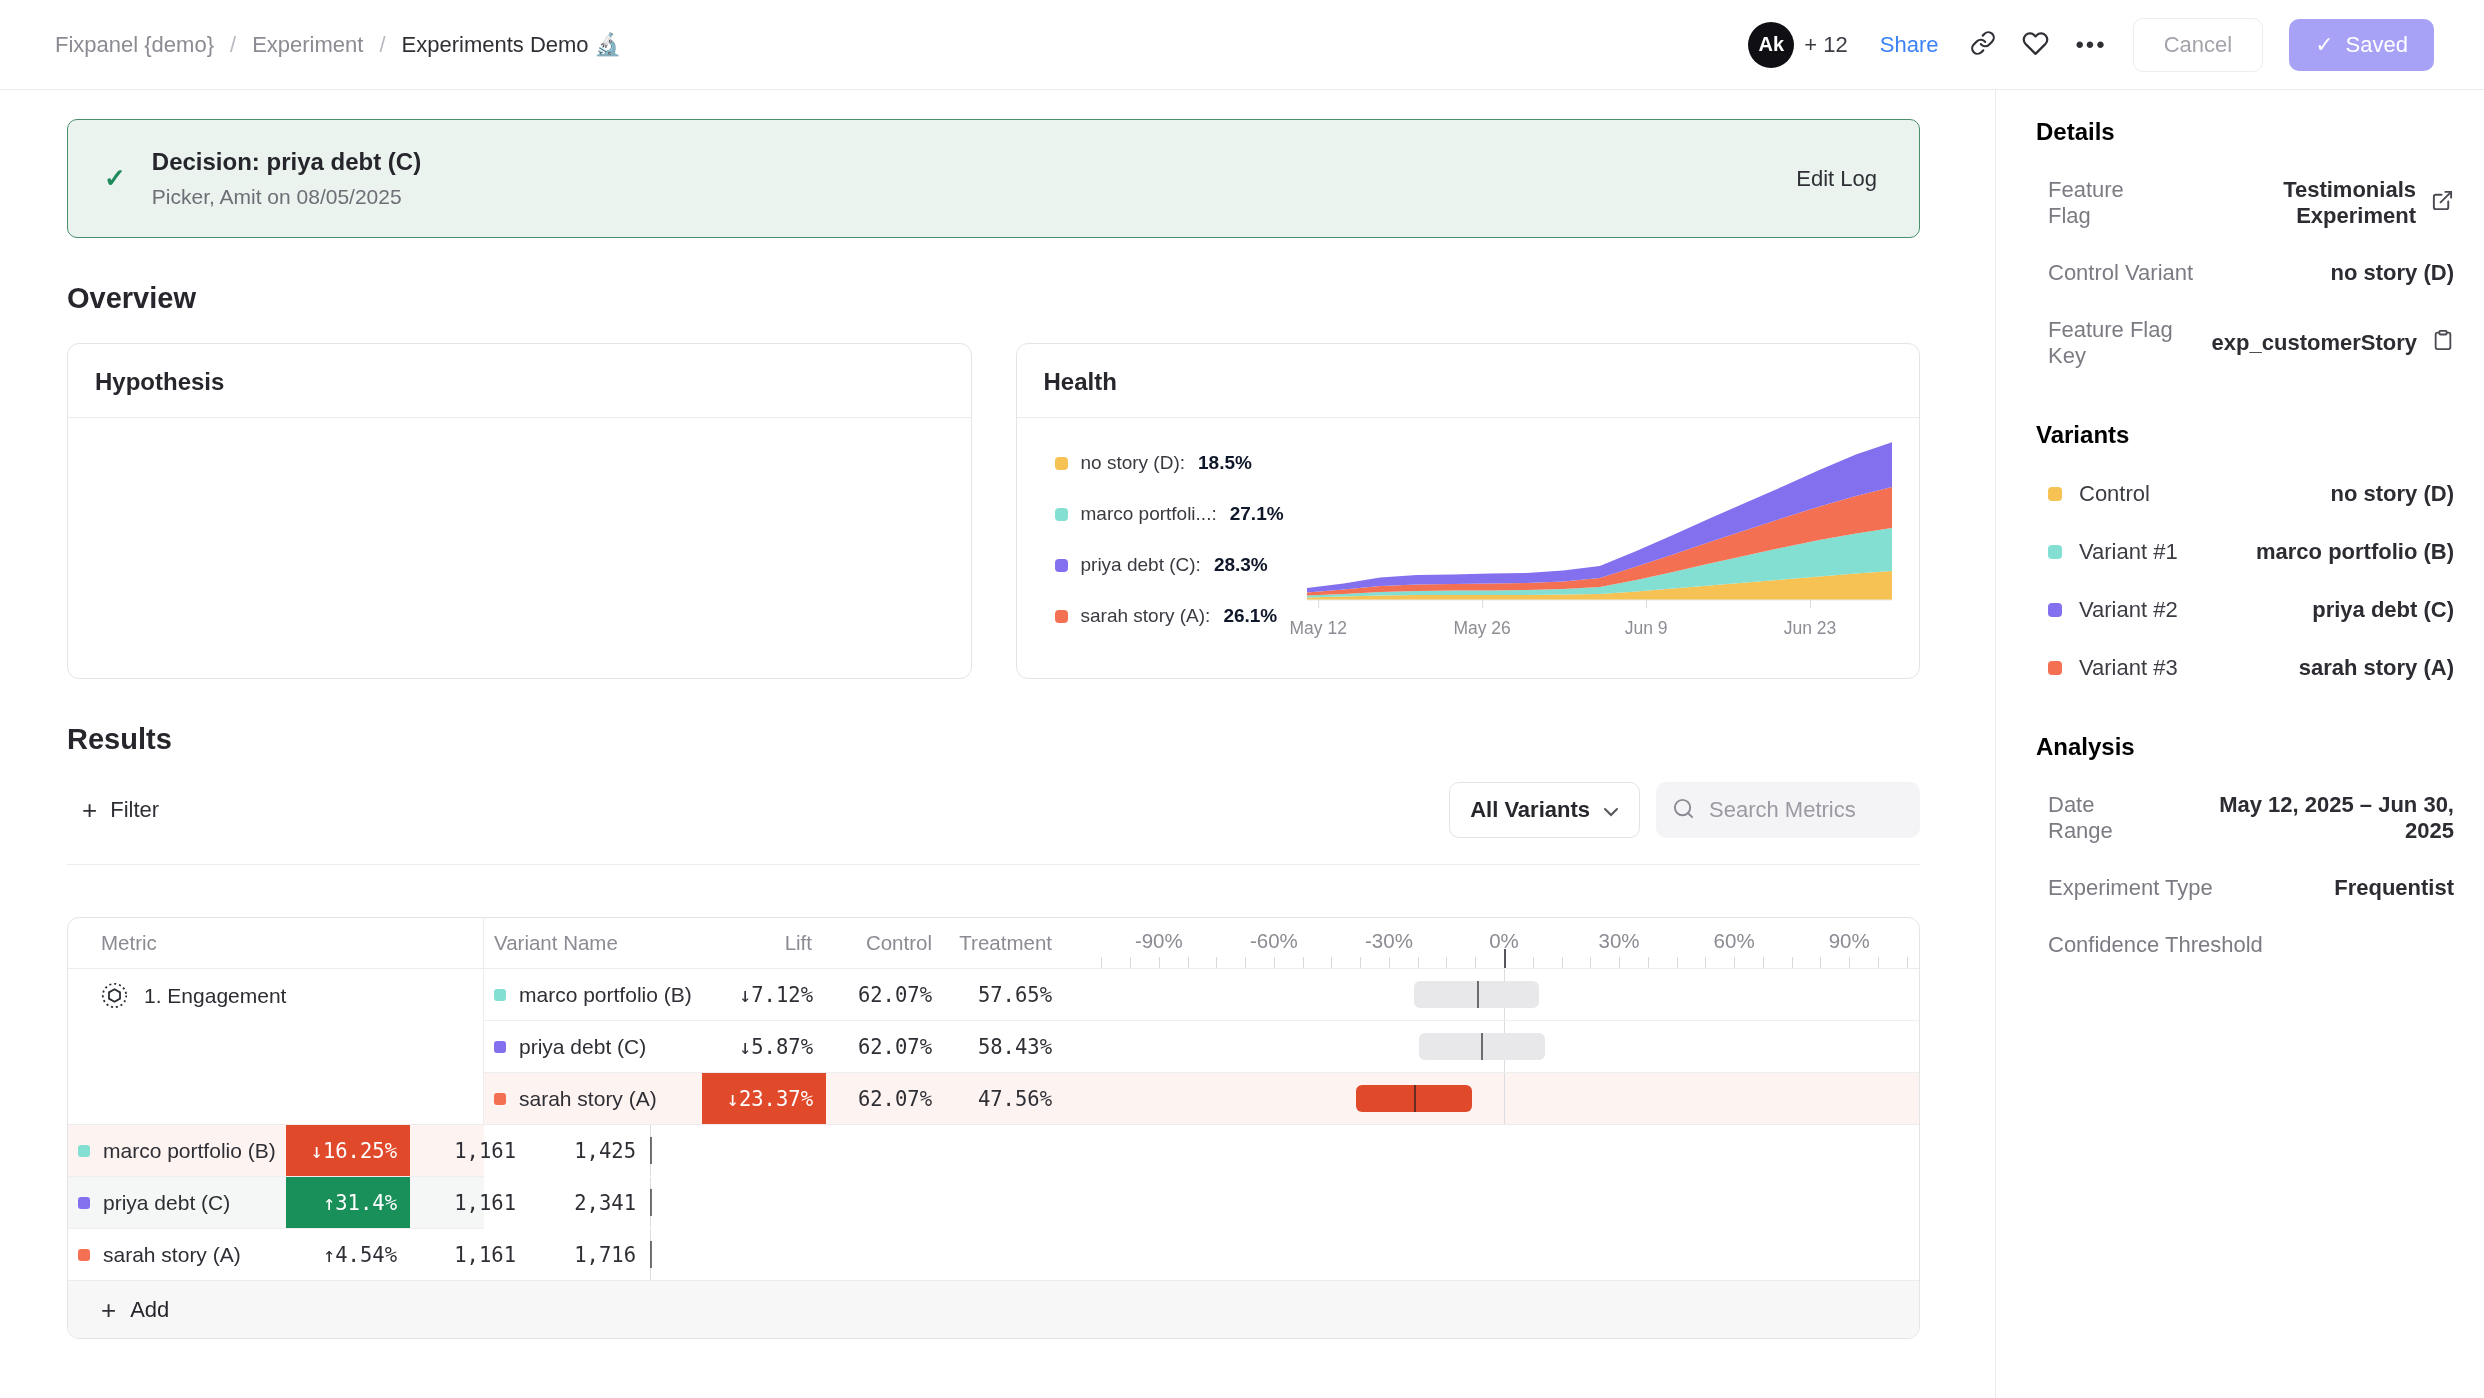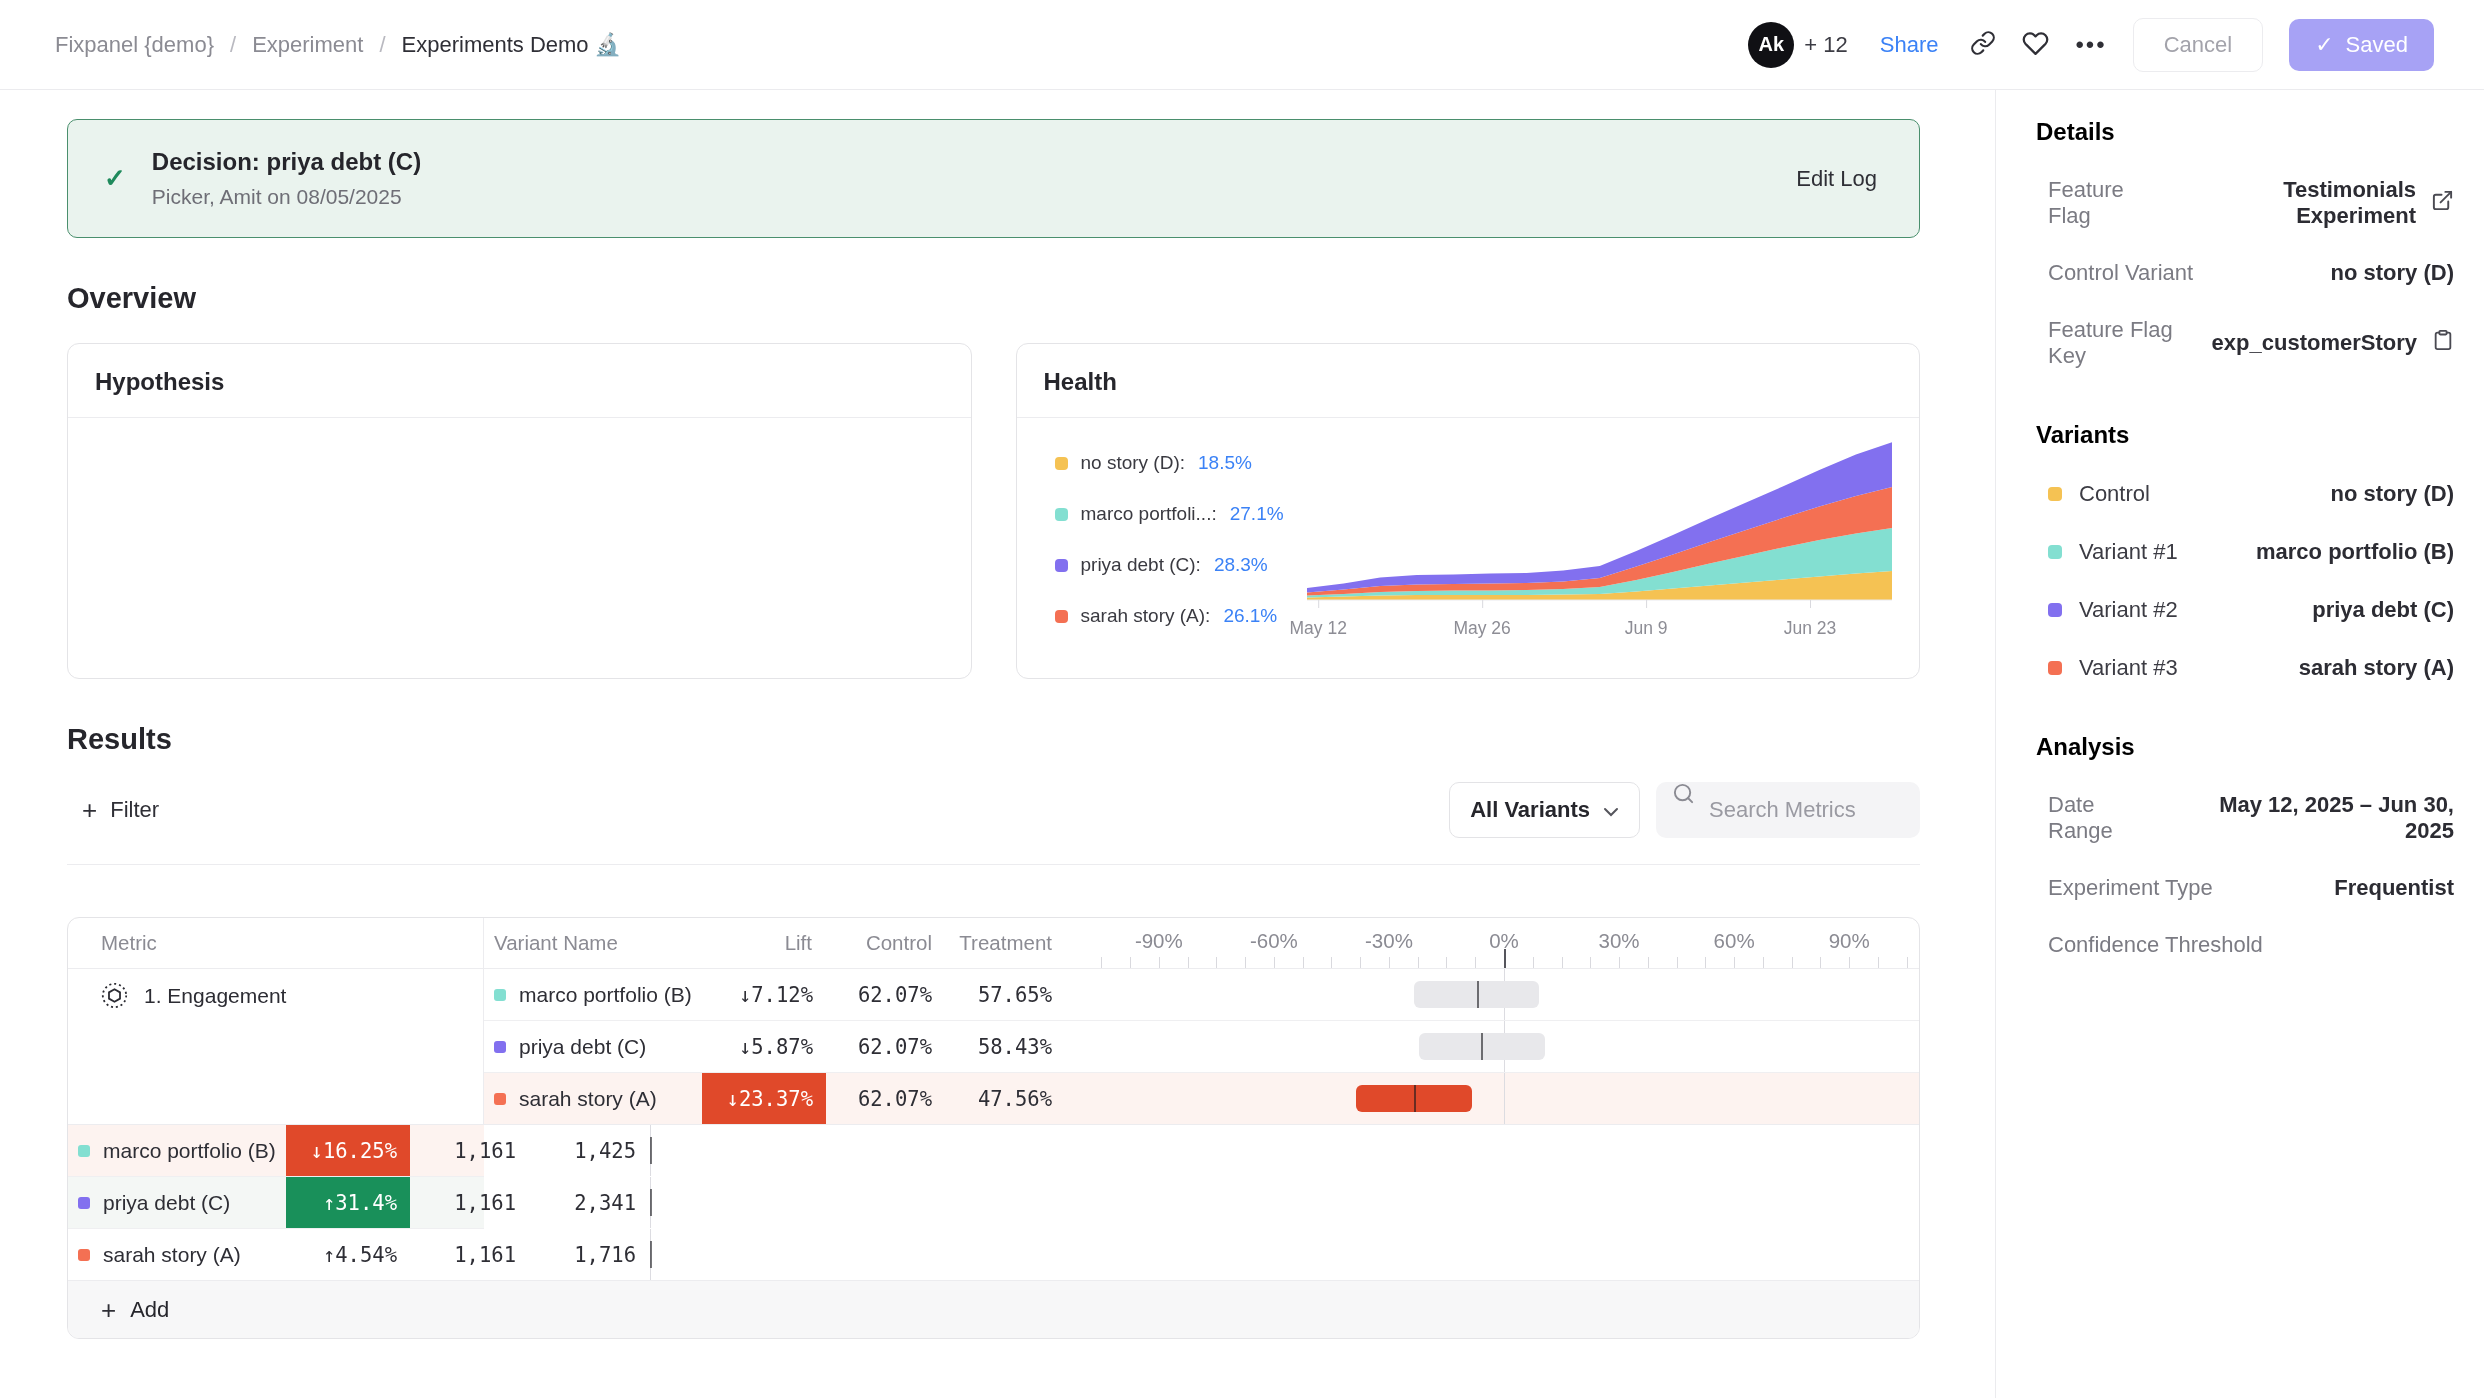--- a/index.html
+++ b/index.html
@@ -39,32 +39,32 @@
 
   
   .cards{display:flex;gap:44px;margin-top:28px;}
   .card{width:912px;height:336px;border:1px solid #e4e4e7;border-radius:12px;background:#fff;box-sizing:border-box;overflow:hidden;}
   .card-h{padding:24px 27px 21px 27px;font-size:24px;font-weight:bold;color:#26262c;border-bottom:1px solid #ececef;}
   .hyp-body{padding:28px 60px 0 27px;font-size:22.5px;line-height:1.42;color:#2c2c33;}
   .health-body{display:flex;padding:10px 27px 14px 38px;height:238px;box-sizing:border-box;}
   .legend{width:252px;display:flex;flex-direction:column;gap:29px;margin-top:24px;}
   .lg-item{display:flex;align-items:center;gap:13px;font-size:19px;color:#3a3a41;}
   .lg-sw{width:13px;height:13px;border-radius:4px;flex:none;}
-  .lg-pct{font-weight:normal;color:#3b82f6;}
+  .lg-pct{font-weight:bold;color:#0f172a;}
   .chart-wrap{flex:1;display:flex;flex-direction:column;justify-content:flex-end;}
   .xlabels{position:relative;height:30px;font-size:17.5px;color:#8d8d95;}
   .xlabels span{position:absolute;top:6px;transform:translateX(-50%);white-space:nowrap;}
 
   
   .filter-row{display:flex;align-items:center;margin-top:26px;padding-bottom:26px;border-bottom:1px solid #ececef;}
   .filter-btn{display:flex;align-items:center;gap:13px;font-size:22px;color:#2f2f36;background:none;border:none;cursor:pointer;font-family:inherit;padding:0 0 0 15px;}
   .plus{font-size:26px;font-weight:400;color:#2f2f36;line-height:20px;}
   .right-controls{margin-left:auto;display:flex;align-items:center;gap:16px;}
   .dd-btn{height:56px;padding:0 20px;border:1px solid #e3e3e6;border-radius:10px;background:#fff;display:flex;align-items:center;gap:13px;font-size:22px;font-weight:600;color:#26262c;font-family:inherit;cursor:pointer;}
-  .search-box{height:56px;width:264px;background:#f4f4f6;border-radius:10px;display:flex;gap:12px;padding:0 16px;box-sizing:border-box;}
+  .search-box{height:56px;width:264px;background:#f4f4f6;border-radius:10px;display:flex;align-items:center;gap:12px;padding:0 16px;box-sizing:border-box;}
   .search-box input{flex:1;min-width:0;border:none;background:transparent;outline:none;font-size:22px;font-family:inherit;color:#2f2f36;}
   .search-box input::placeholder{color:#9a9aa2;}
 
   
   .pm-card{margin-top:52px;border:1px solid #e4e4e7;border-radius:12px;overflow:hidden;}
   .pm-title{padding:26px 27px 23px 27px;font-size:24px;font-weight:bold;color:#26262c;border-bottom:1px solid #ececef;}
   .pm-hrow{display:grid;grid-template-columns:416px 218px 124px 120px 120px minmax(0,1fr);height:50px;align-items:center;border-bottom:1px solid #ececef;color:#8b8b93;font-size:20.5px;}
   .pm-hcell.m{padding-left:33px;height:100%;display:flex;align-items:center;border-right:1px solid #ececef;box-sizing:border-box;}
   .pm-hcell.v{padding-left:10px;}
   .pm-hcell.r{text-align:right;padding-right:14px;}

